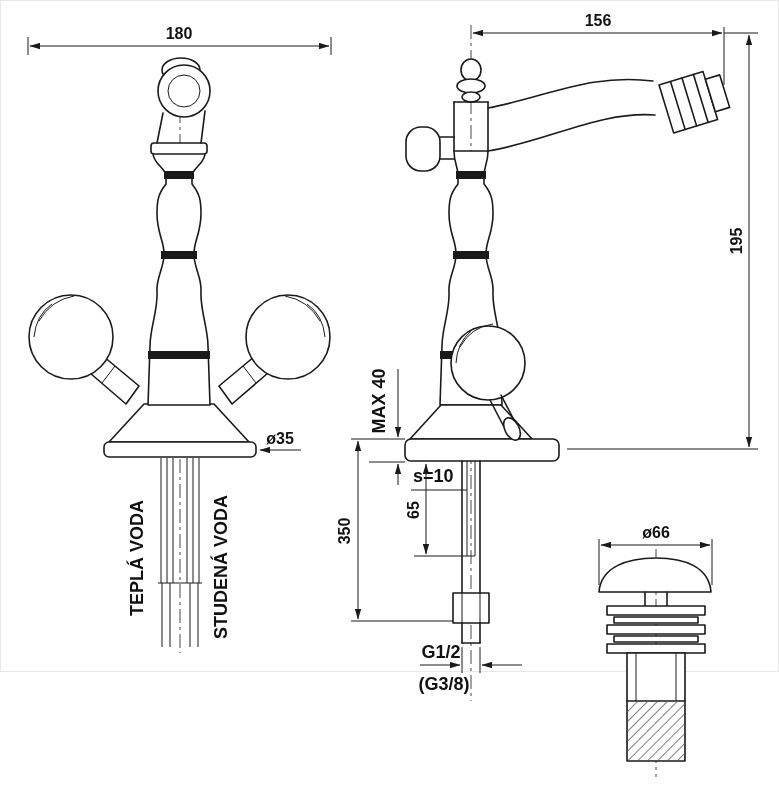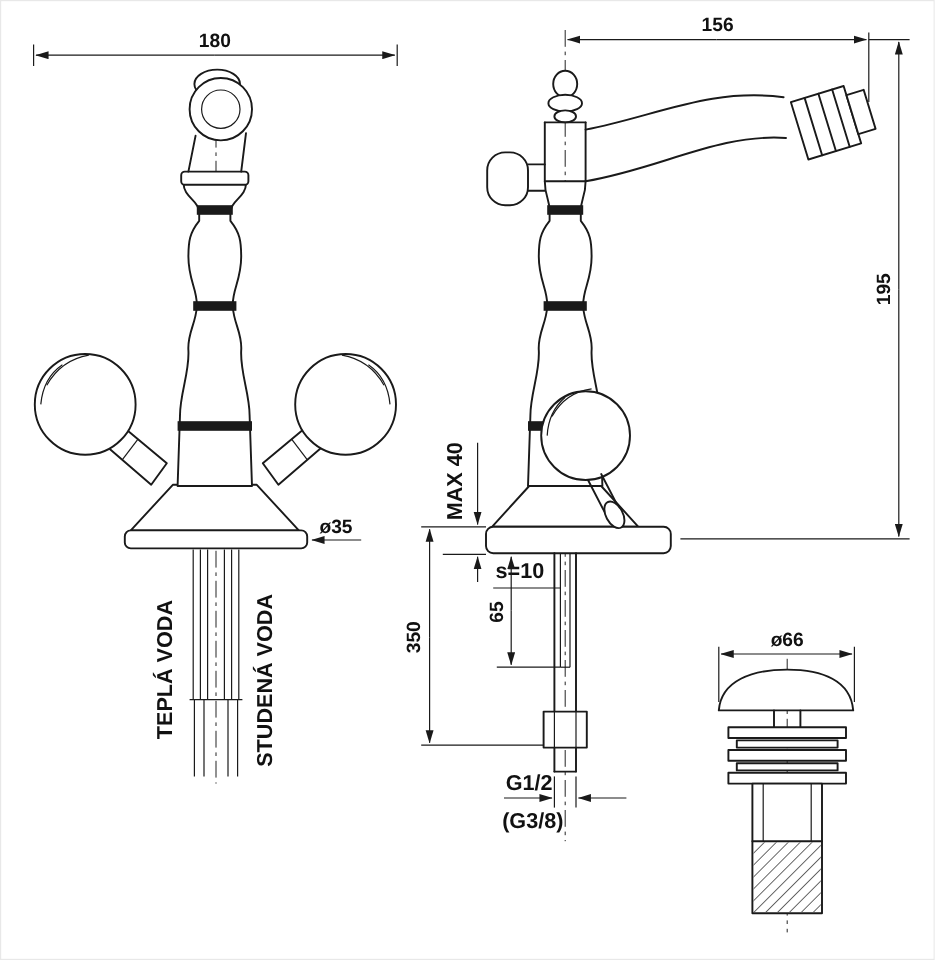--- a/index.html
+++ b/index.html
@@ -1,17 +1,17 @@
 <!DOCTYPE html>
 <html><head>
 <meta charset="utf-8">
 <style>
   html,body{margin:0;padding:0;background:#fff;}
   body{width:779px;height:800px;overflow:hidden;font-family:"Liberation Sans",sans-serif;}
-  .frame{width:779px;height:800px;box-sizing:border-box;border:1px solid #e8e8e8;background:#fff;}
+  .frame{width:779px;height:672px;box-sizing:border-box;border:1px solid #e8e8e8;background:#fff;}
   .ol{fill:none;stroke:#1a1a1a;stroke-width:1.6;stroke-linecap:round;stroke-linejoin:round;}
   .olw{fill:#ffffff;stroke:#1a1a1a;stroke-width:1.6;stroke-linejoin:round;}
   .thin{fill:none;stroke:#1a1a1a;stroke-width:1;}
   .dl{fill:none;stroke:#1a1a1a;stroke-width:1;}
   .cl{fill:none;stroke:#1a1a1a;stroke-width:0.8;stroke-dasharray:14 4 3 4;}
   .band{fill:#1a1a1a;stroke:none;}
   .dim-text{font:bold 16px "Liberation Sans",sans-serif;fill:#111;}
   .lbl-text{font:bold 18px "Liberation Sans",sans-serif;fill:#111;}
 </style>
 </head>

